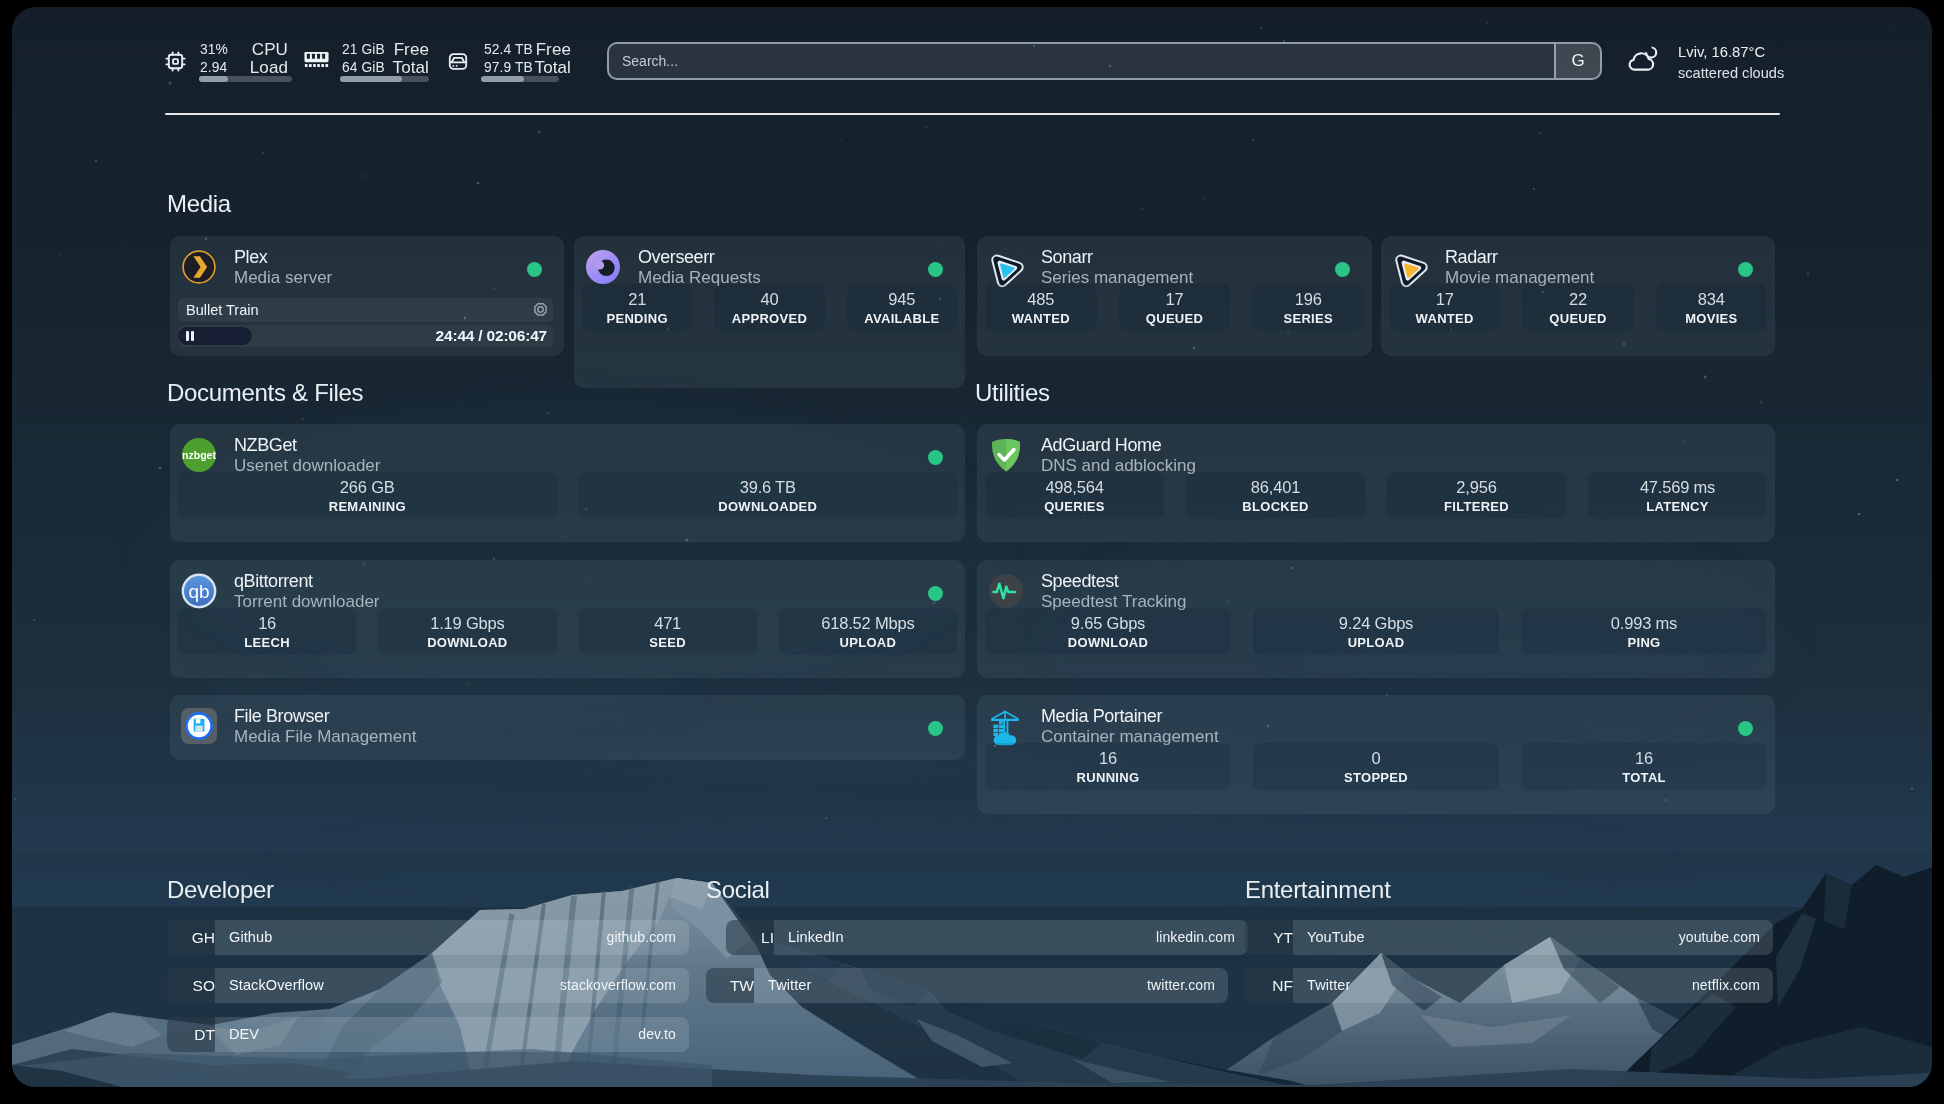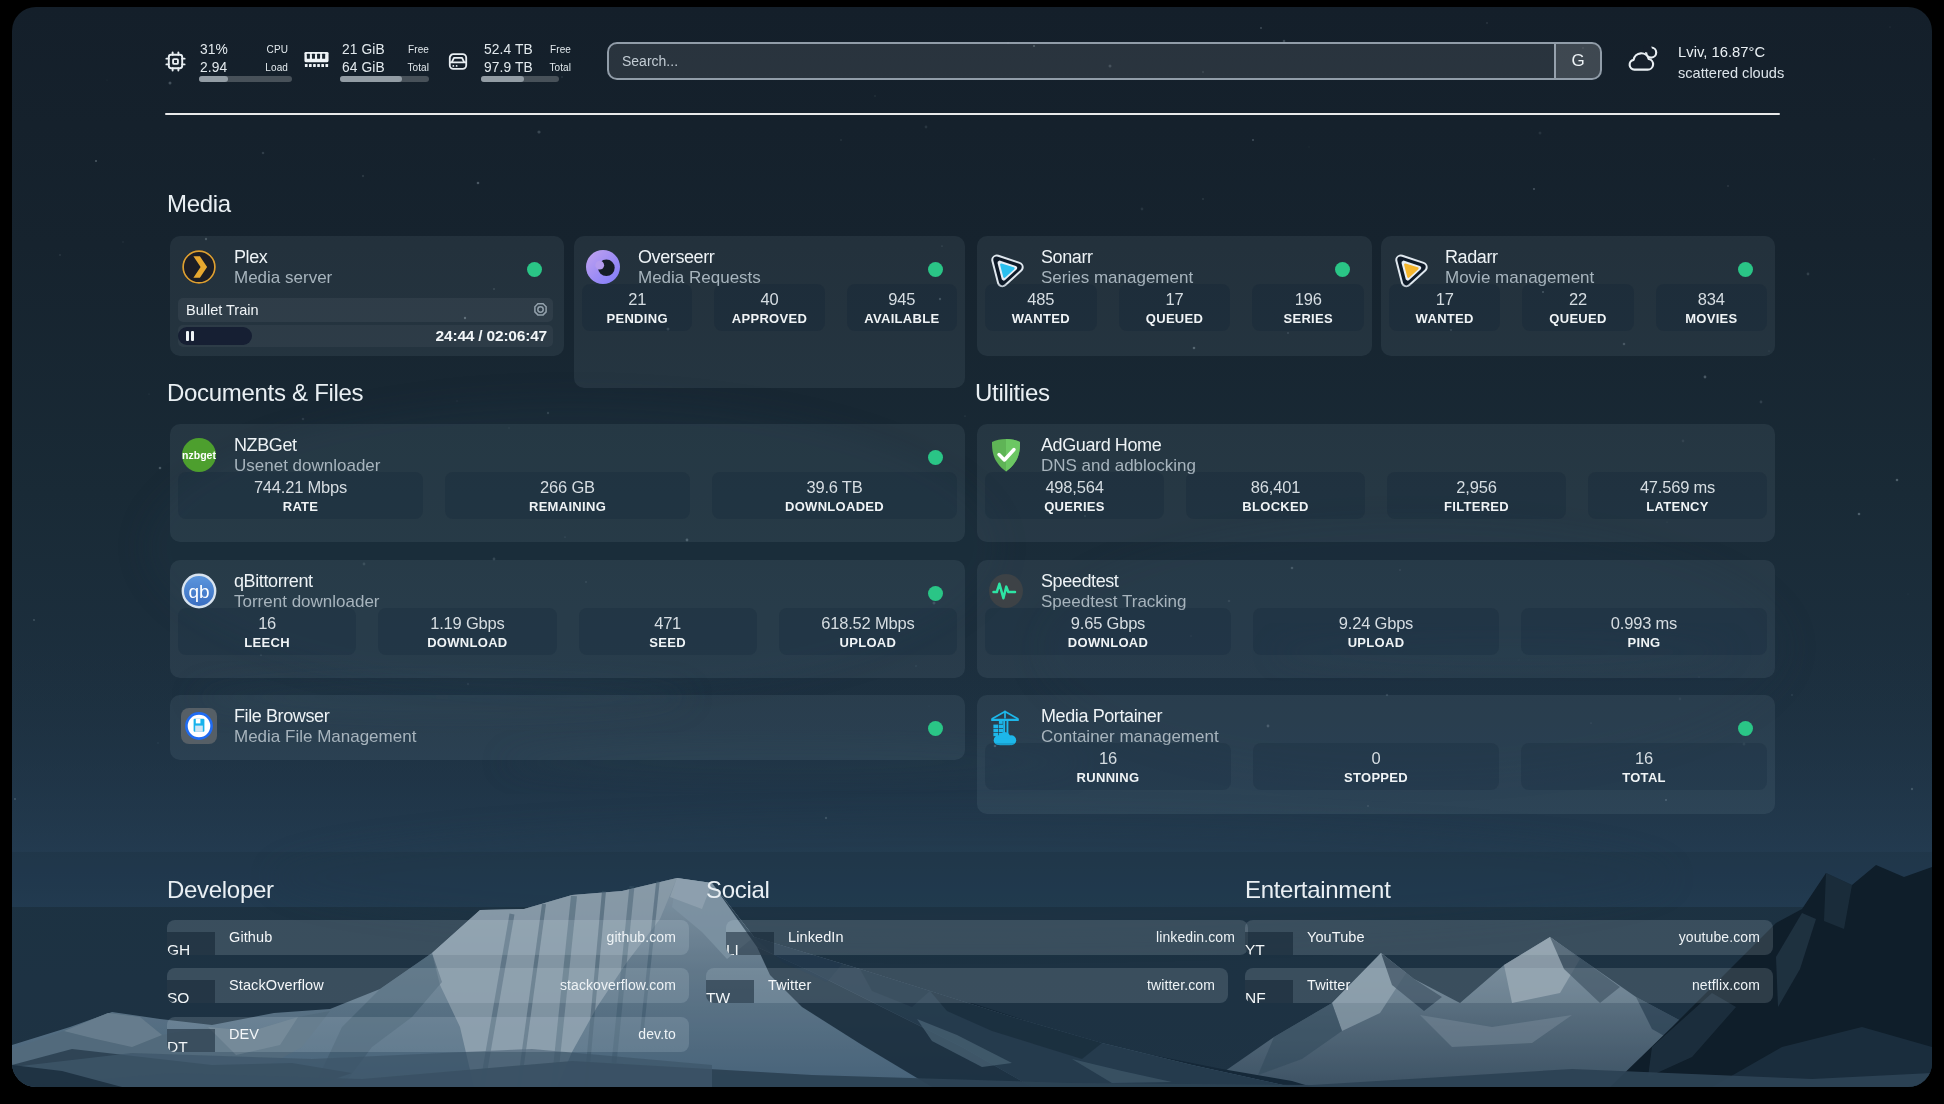--- a/index.html
+++ b/index.html
@@ -18,26 +18,26 @@
 .title { position:absolute; left:64px; top:11px; font-size:18px; font-weight:500; color:#eef3f6; line-height:20px; letter-spacing:-0.4px;}
 .sub { position:absolute; left:64px; top:31.5px; font-size:17px; font-weight:400; color:#a7b4bd; line-height:19px; letter-spacing:0px;}
 .dot { position:absolute; right:22px; top:26px; width:15px; height:15px; border-radius:50%; background:#2ac586; }
 .icon { position:absolute; left:11px; top:13px; }
 .stats { position:absolute; left:8px; right:8px; top:48px; height:47px; display:flex; gap:22px; }
 .stat { background:rgba(0,24,40,0.14); border-radius:8px; flex:1; text-align:center; padding-top:5px; }
 .stat .v { font-size:16.5px; color:#d6dde2; line-height:20px; letter-spacing:-0.2px;}
 .stat .l { font-size:13px; font-weight:700; color:#f0f4f6; line-height:14px; margin-top:3px; letter-spacing:0.3px;}
 
 .resnum { position:absolute; font-size:13.8px; color:#e3eaee; line-height:18.4px; letter-spacing:0.1px; }
-.reslab { position:absolute; font-size:10px; color:#e3eaee; line-height:18.4px; text-align:right; letter-spacing:0.1px; }
+.reslab { position:absolute; font-size:17px; color:#e3eaee; line-height:18.4px; text-align:right; letter-spacing:0.1px; }
 .pbar { position:absolute; height:6px; border-radius:3px; background:rgba(255,255,255,0.22); }
 .pbar > div { height:6px; border-radius:3px; background:#929ca4; }
 
 .bmrow { position:absolute; height:35px; border-radius:8px; background:rgba(215,230,240,0.155); overflow:hidden; }
-.bmabbr { position:absolute; left:0; top:12px; width:48px; height:35px; background:rgba(13,31,46,0.5); color:#f2f6f8; font-size:15.5px; text-align:left; line-height:35px; }
+.bmabbr { position:absolute; left:0; top:0; width:48px; height:35px; background:rgba(13,31,46,0.5); color:#f2f6f8; font-size:15.5px; text-align:right; line-height:35px; }
 .bmname { position:absolute; left:62px; top:0; height:35px; line-height:35px; font-size:14.5px; color:#f4f7f9; letter-spacing:0.1px; }
 .bmurl { position:absolute; right:13px; top:0; height:35px; line-height:35px; font-size:14px; color:#eef3f6; letter-spacing:0.1px; }
 </style>
 </head>
 <body>
 <div id="screen">
 <svg id="bgsvg" width="1920" height="1080" viewBox="0 0 1920 1080">
 <defs>
 <linearGradient id="massif" x1="0" y1="0" x2="0" y2="1">
   <stop offset="0" stop-color="#97abbb"></stop>
@@ -398,24 +398,20 @@
 <div class="card" style="left:158px;top:417px;width:795px;height:118px;">
   <svg class="icon" width="36" height="36" viewBox="0 0 36 36">
     <circle cx="18" cy="18" r="17" fill="#4d9f2e"></circle>
     <text x="18" y="22" font-size="10.5" font-weight="700" fill="#ffffff" text-anchor="middle" font-family="Liberation Sans, sans-serif">nzbget</text>
   </svg>
   <div class="title">NZBGet</div>
   <div class="sub">Usenet downloader</div>
   <div class="dot"></div>
   <div class="stats">
     <div class="stat">
-          <div class="v">744.21 Mbps</div>
-          <div class="l">RATE</div>
-        </div>
-    <div class="stat">
           <div class="v">266 GB</div>
           <div class="l">REMAINING</div>
         </div>
     <div class="stat">
           <div class="v">39.6 TB</div>
           <div class="l">DOWNLOADED</div>
         </div>
   </div>
 </div>
 

